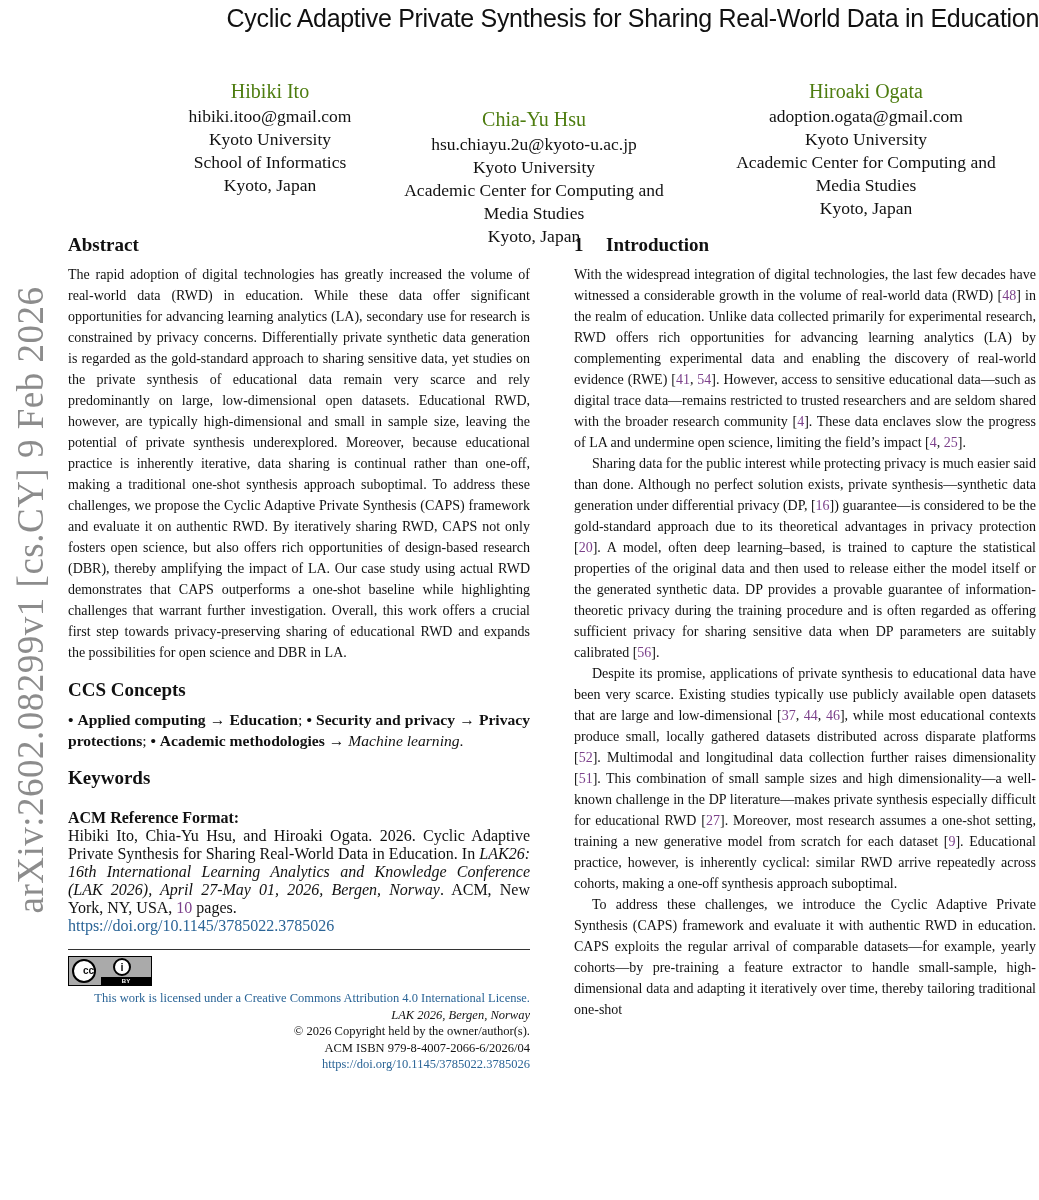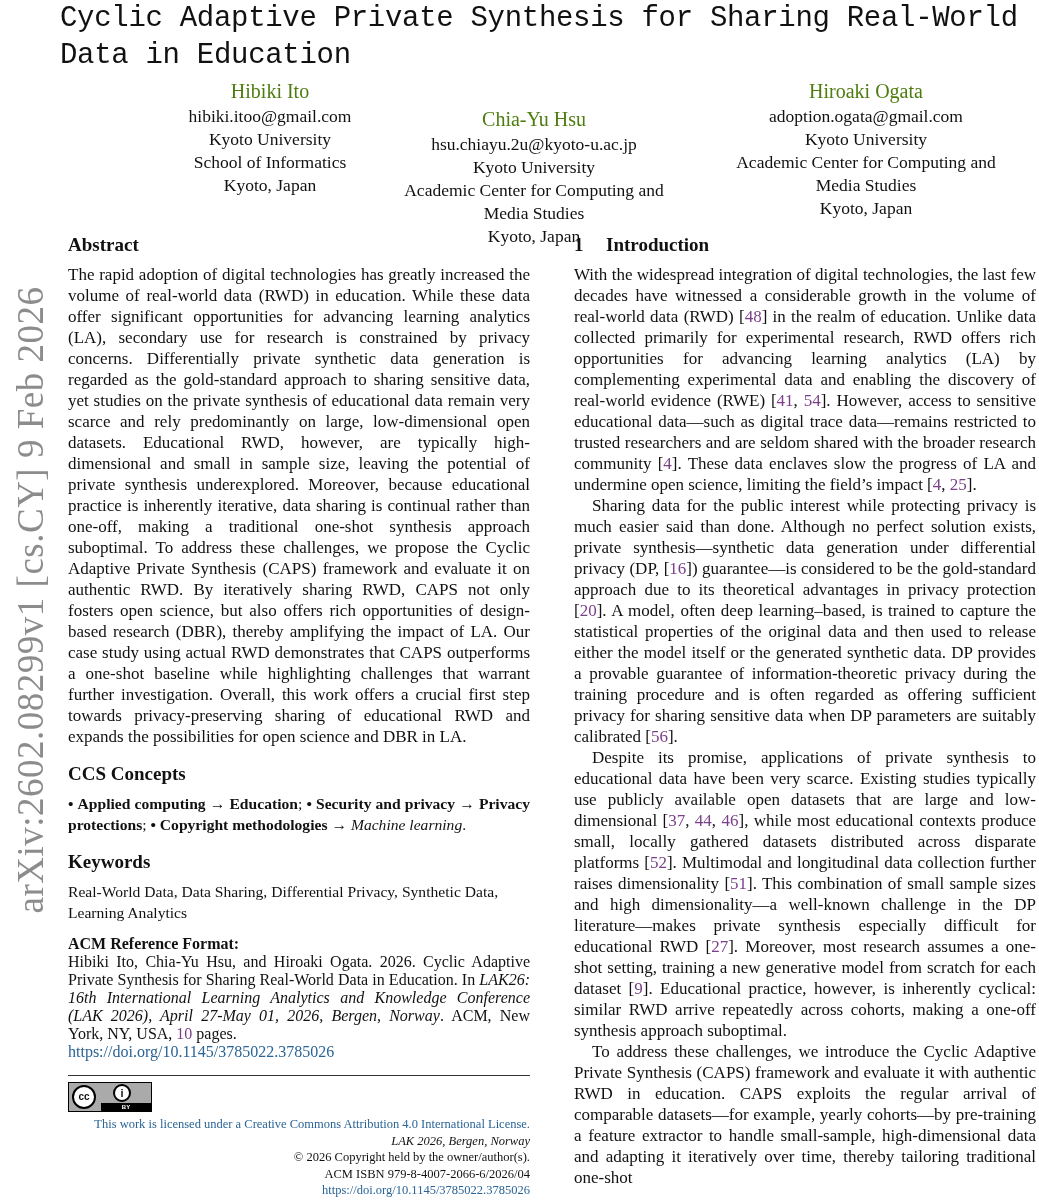--- a/index.html
+++ b/index.html
@@ -10,53 +10,53 @@
   .arxiv-stamp {
     position: absolute; left: 0; top: 240px; width: 60px; height: 720px;
   }
   .arxiv-stamp span {
     position: absolute; left: 30px; top: 360px;
     transform: translate(-50%, -50%) rotate(-90deg);
     white-space: nowrap; font-size: 37px; color: #8c8c8c;
     font-family: "Liberation Serif", serif; letter-spacing: 0.5px;
   }
   .title {
-    position: absolute; left: 60px; top: 0; width: 979px; text-align: left;
-    font-family: Liberation Mono, monospace; font-size: 29px;
+    position: absolute; left: 60px; top: 0; width: 979px; text-align: right;
+    font-family: Liberation Sans, sans-serif; font-size: 25px;
     line-height: 37px; color: #111; font-stretch: condensed; letter-spacing: -0.3px;
   }
   .authors { position: absolute; top: 78px; left: 60px; width: 979px; }
   .author { position: absolute; text-align: center; font-size: 17.5px; line-height: 23px; }
   .author .name { color: #4d7c0f; font-size: 20px; line-height: 27px; }
   .col-left { position: absolute; left: 68px; top: 232px; width: 462px; }
   .col-right { position: absolute; left: 574px; top: 232px; width: 462px; }
   h2 {
     font-size: 19px; font-weight: bold; margin: 0 0 6px 0; line-height: 26px;
   }
   h2 .num { display: inline-block; width: 32px; }
   p.body {
-    margin: 0; font-size: 17px; line-height: 21px; text-align: justify; hyphens: auto;
+    margin: 0; font-size: 14px; line-height: 21px; text-align: justify; hyphens: auto;
   }
   p.indent { text-indent: 18px; }
   .cite { color: #7b3f8a; }
   .link { color: #2a6496; }
   .ccs { font-size: 15.6px; line-height: 21px; text-align: justify; margin: 0; }
   .ccs b { font-weight: bold; }
   .section-gap { height: 14px; }
   .ref-format { font-size: 16px; line-height: 18px; text-align: justify; margin: 0; }
   .ref-format .hdr { font-weight: bold; display:block; }
   .rule { border-top: 1px solid #333; margin: 14px 0 6px 0; width: 462px; }
   .cc-badge {
     width: 82px; height: 28px; background: #aaa; border: 1px solid #000; position: relative;
     margin-bottom: 4px;
   }
   .cc-badge .cc {
     position: absolute; left: 3px; top: 2px; width: 24px; height: 24px; border-radius: 50%;
     background: #fff; border: 2px solid #000; box-sizing: border-box;
-    font: bold 10px "Liberation Sans", sans-serif; text-align: center; line-height: 20px;
+    font: bold 10px "Liberation Sans", sans-serif; text-align: right; line-height: 20px;
   }
   .cc-badge .by {
     position: absolute; left: 44px; top: 1px; width: 18px; height: 18px; border-radius: 50%;
     background: #fff; border: 2px solid #000; box-sizing: border-box;
     font: bold 11px "Liberation Sans", sans-serif; text-align: center; line-height: 14px;
   }
   .cc-badge .bybar {
     position: absolute; left: 32px; bottom: 0; width: 50px; height: 8px; background: #000;
     color: #fff; font: bold 6px "Liberation Sans", sans-serif; text-align: center; line-height: 8px;
   }
@@ -107,28 +107,27 @@
   <p class="ccs">
     <b>•</b>
     <b>Applied computing</b>
     <span>→</span>
     <b>Education</b><span>;</span>
     <b>•</b>
     <b>Security and privacy</b>
     <span>→</span>
     <b>Privacy protections</b><span>;</span>
     <b>•</b>
-    <b>Copyright methodologies</b>
+    <b>Academic methodologies</b>
     <span>→</span>
     <i>Machine learning</i><span>.</span>
   </p>
 
   <div class="section-gap"></div>
   <h2>Keywords</h2>
-  <p class="ccs" style="text-align:left;">Real-World Data, Data Sharing, Differential Privacy, Synthetic Data, Learning Analytics</p>
 
   <div style="height:12px"></div>
   <p class="ref-format">
     <span class="hdr">ACM Reference Format:</span>
     <span>Hibiki Ito, Chia-Yu Hsu, and Hiroaki Ogata. 2026. Cyclic Adaptive Private Synthesis for Sharing Real-World Data in Education. In </span><i>LAK26: 16th International Learning Analytics and Knowledge Conference (LAK 2026), April 27-May 01, 2026, Bergen, Norway</i><span>. ACM, New York, NY, USA, </span><span class="cite">10</span><span> pages.</span>
     <br><span class="link">https://doi.org/10.1145/3785022.3785026</span>
   </p>
 
   <div class="rule"></div>
   <div class="cc-badge">

